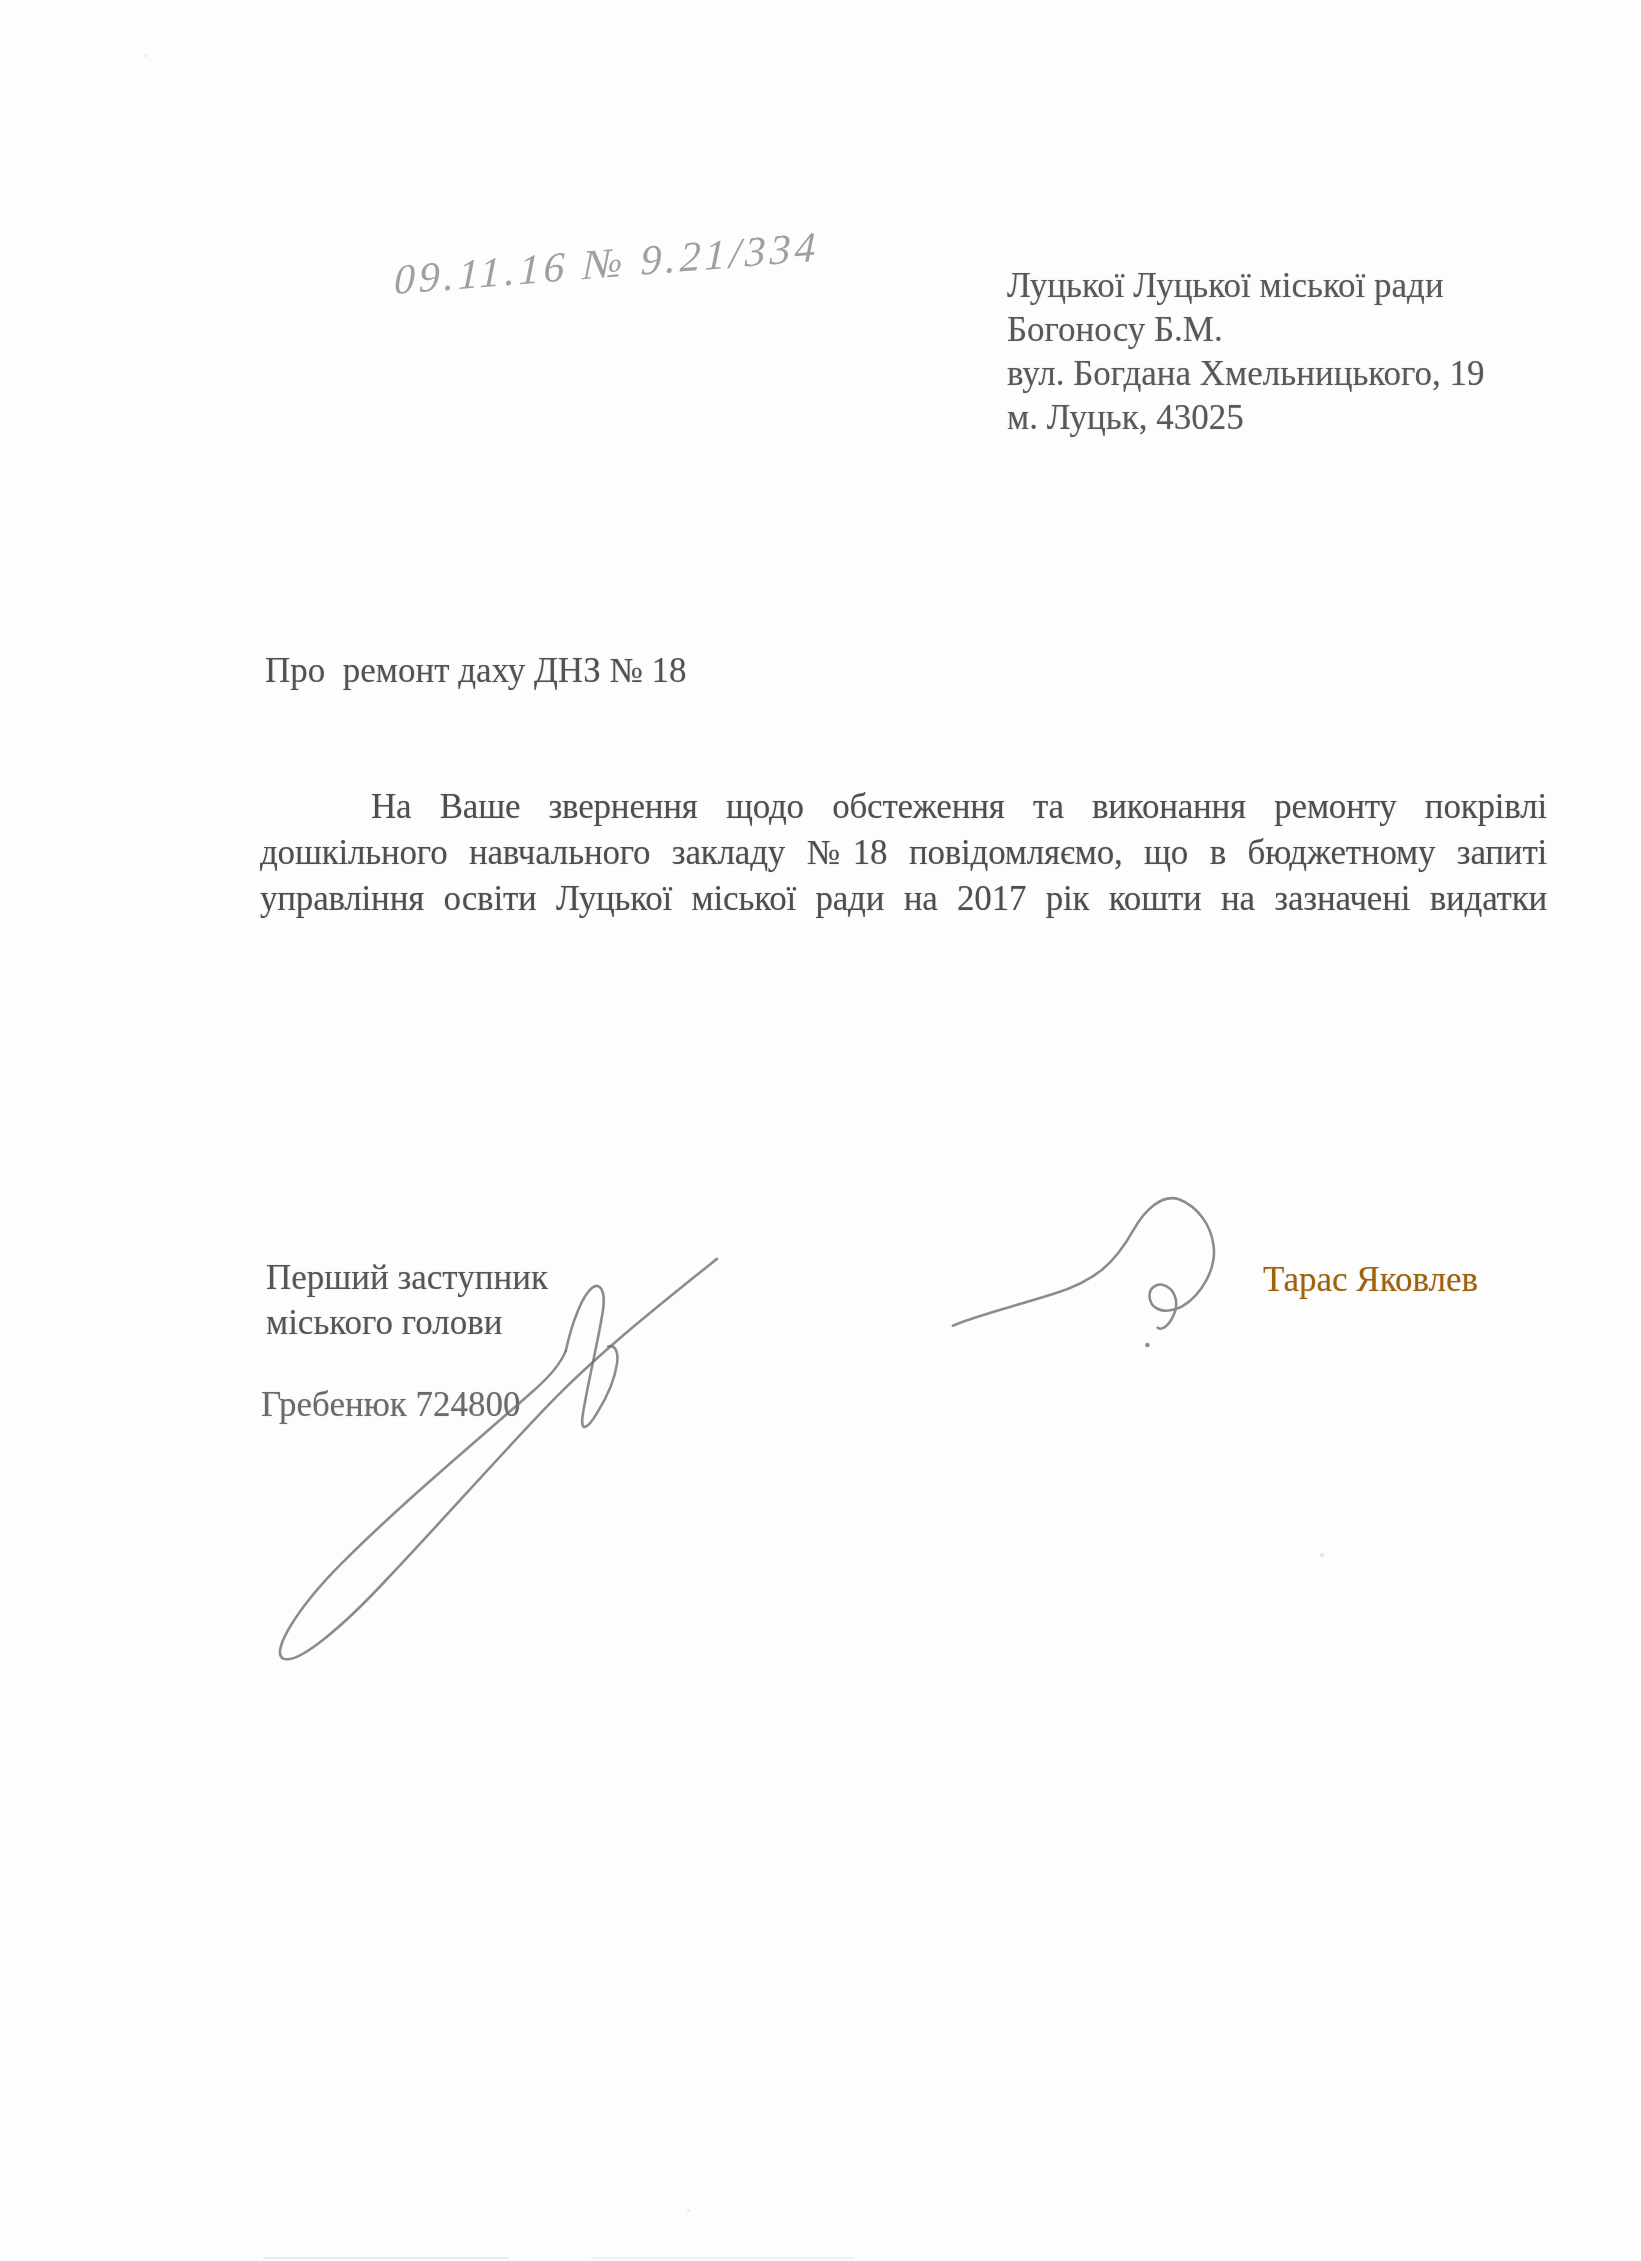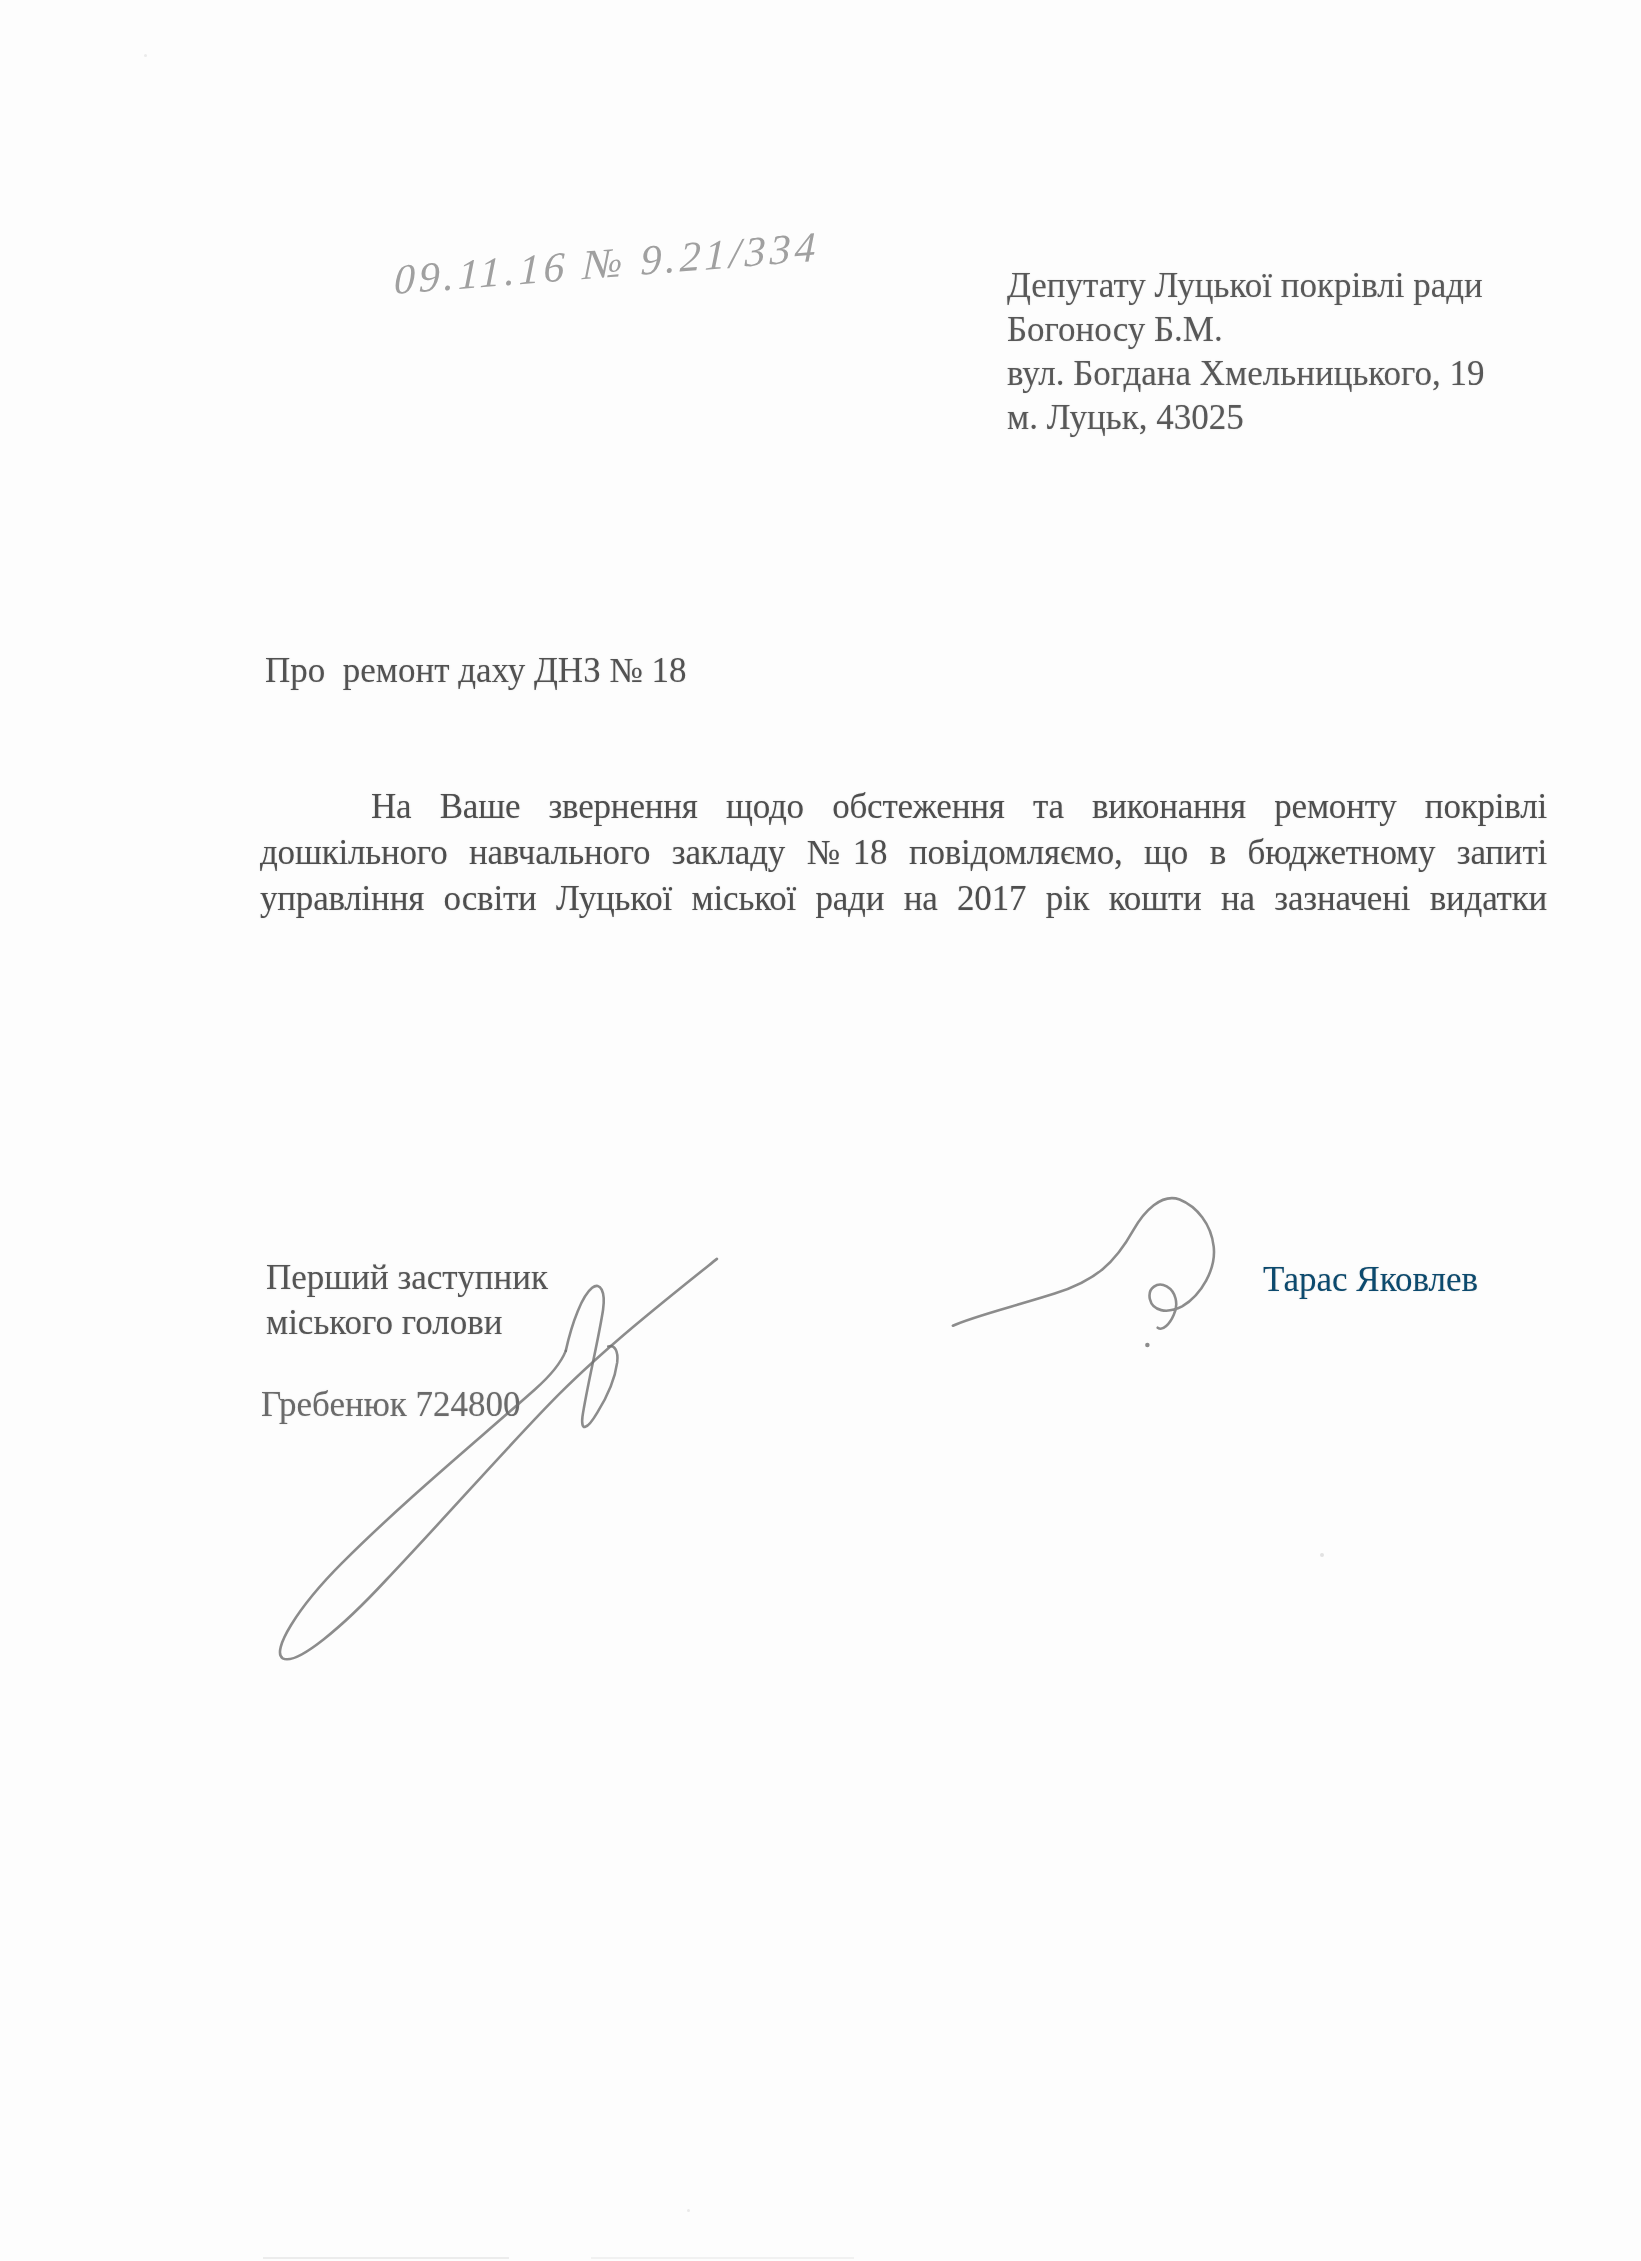--- a/index.html
+++ b/index.html
@@ -82,21 +82,21 @@
     top: 1338px;
     font-size: 35px;
     color: #6a6a6a;
     margin-top: 47px;
   }
   .signer-name {
     position: absolute;
     left: 1263px;
     top: 1260px;
     font-size: 35px;
-    color: #0c4a6e;
+    color: #a16207;
   }
   .sig-svg {
     position: absolute;
     overflow: visible;
   }
   .sig-executor { left: 257px; top: 1249px; }
   .sig-yakovlev { left: 940px; top: 1184px; }
   .scan-artifact {
     position: absolute;
     background: #ececec;
@@ -108,21 +108,21 @@
   }
 </style>
 </head>
 <body>
 
 <div class="page">
 
   <div class="handwritten">09.11.16 № 9.21/334</div>
 
   <div class="recipient scan-text">
-    <div>Депутату Луцької покрівлі ради</div>
+    <div>Луцької Луцької міської ради</div>
     <div>Богоносу Б.М.</div>
     <div>вул. Богдана Хмельницького, 19</div>
     <div>м. Луцьк, 43025</div>
   </div>
 
   <div class="subject scan-text">Про  ремонт даху ДНЗ № 18</div>
 
   <div class="body-text scan-text">
     <div class="body-line first">На Ваше звернення щодо обстеження та виконання ремонту покрівлі</div>
     <div class="body-line">дошкільного навчального закладу №18 повідомляємо, що в бюджетному запиті</div>

